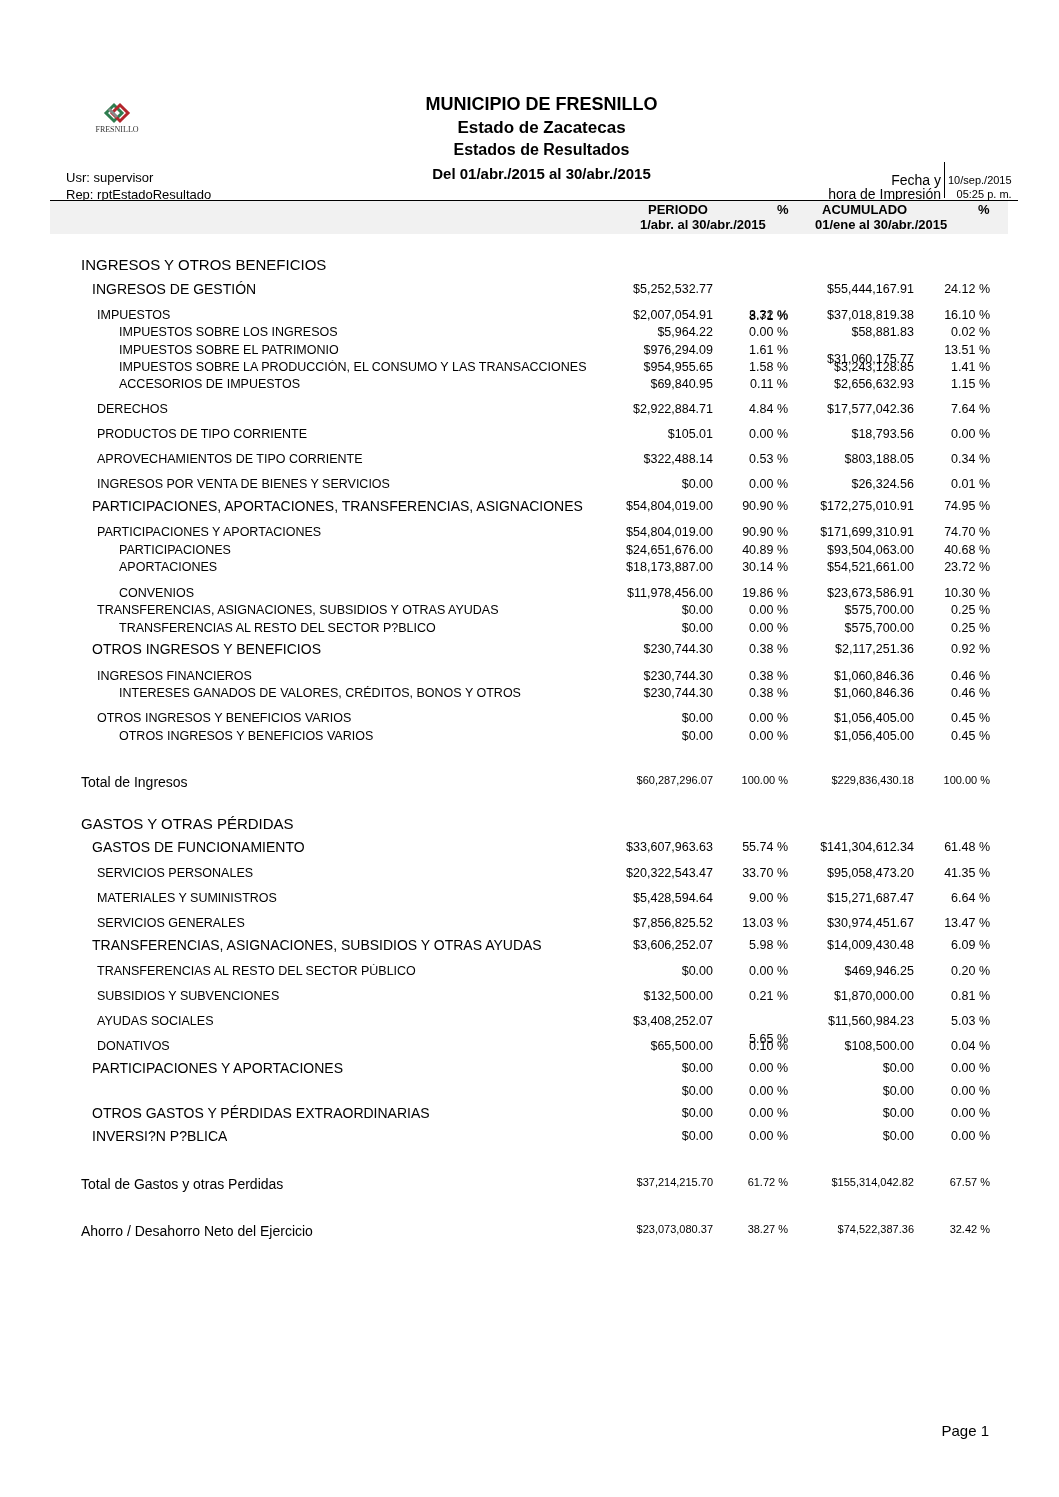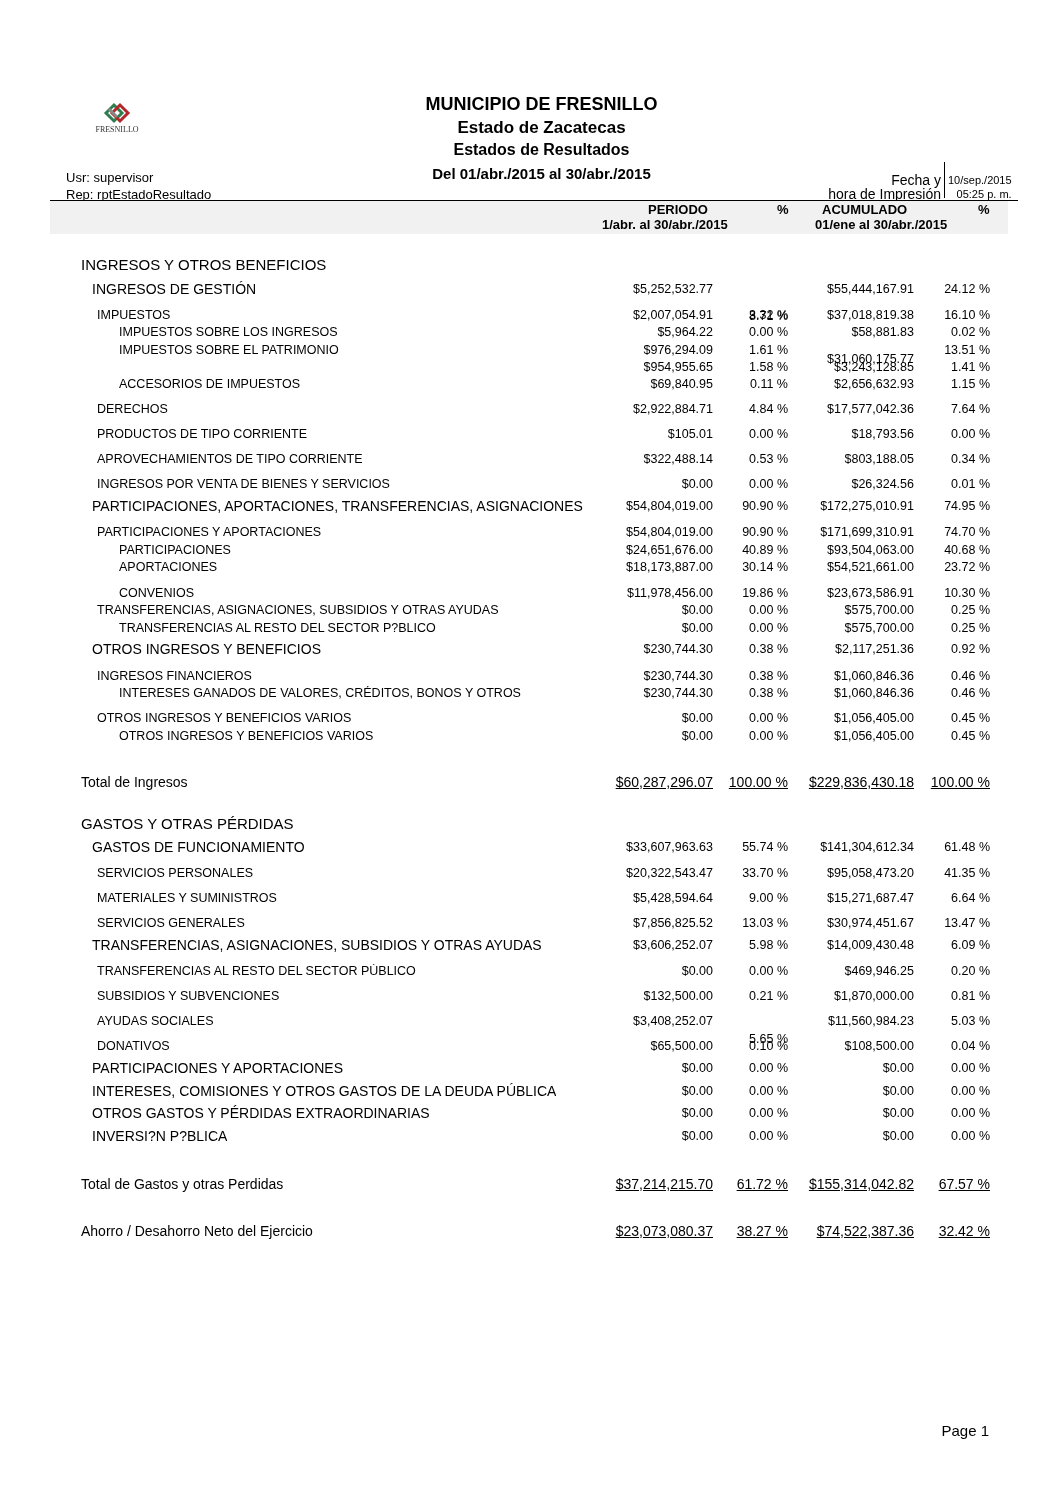--- a/index.html
+++ b/index.html
@@ -24,21 +24,21 @@
   .row .lbl { position:absolute; white-space:nowrap; overflow:hidden; }
   .row .c1 { position:absolute; right:346px; text-align:right; }
   .row .c2 { position:absolute; right:271px; text-align:right; }
   .row .c3 { position:absolute; right:145px; text-align:right; }
   .row .c4 { position:absolute; right:69px; text-align:right; }
   .lv0 .lbl { left:81px; font-size:15px; }
   .lv1 .lbl { left:92px; font-size:14px; max-width:500px; }
   .lv2 .lbl { left:97px; }
   .lv3 .lbl { left:119px; }
   .tot .lbl { left:81px; font-size:14px; }
-  .tot .c1,.tot .c2,.tot .c3,.tot .c4 { font-size:14px;text-decoration:underline; }
+  .tot .c1,.tot .c2,.tot .c3,.tot .c4 { font-size:11px; }
   .page { right:70px; top:1422px; font-size:15px; }
 </style>
 </head>
 <body>
 
 <div class="abs logo">
   <svg width="50" height="26" viewBox="0 0 50 26">
     <g fill="none" stroke-width="3">
       <path d="M14 13 L22 5 L30 13 L22 21 Z" stroke="#2e7d4f"></path>
       <path d="M20 13 L28 5 L36 13 L28 21 Z" stroke="#b3262c"></path>
@@ -62,21 +62,21 @@
 </div>
 <div class="abs vline"></div>
 <div class="abs fecha-r">
   <div>10/sep./2015</div>
   <div style="text-align:right;">05:25 p. m.</div>
 </div>
 
 <div class="abs hline"></div>
 <div class="abs hdrbar"></div>
 <div class="abs h" style="left:648px; top:202px;">PERIODO</div>
-<div class="abs h" style="left:602px; top:217px;">1/abr. al 30/abr./2015</div>
+<div class="abs h" style="left:640px; top:217px;">1/abr. al 30/abr./2015</div>
 <div class="abs h" style="left:777px; top:202px;">%</div>
 <div class="abs h" style="left:822px; top:202px;">ACUMULADO</div>
 <div class="abs h" style="left:815px; top:217px;">01/ene al 30/abr./2015</div>
 <div class="abs h" style="left:978px; top:202px;">%</div>
 
 <div id="rows">
     <div class="row lv0" style="top: 256px;">
       <span class="lbl">INGRESOS Y OTROS BENEFICIOS</span>
       <span class="c1" style="top: 0px;"></span>
       <span class="c2" style="top: 0px;"></span>
@@ -105,20 +105,21 @@
       <span class="c4" style="top: 0px;">0.02 %</span>
     </div>
     <div class="row lv3" style="top: 343px;">
       <span class="lbl">IMPUESTOS SOBRE EL PATRIMONIO</span>
       <span class="c1" style="top: 0px;">$976,294.09</span>
       <span class="c2" style="top: 0px;">1.61 %</span>
       <span class="c3" style="top: 0px; margin-top: 9px;">$31,060,175.77</span>
       <span class="c4" style="top: 0px;">13.51 %</span>
     </div>
     <div class="row lv3" style="top: 360px;">
+      <span class="lbl">IMPUESTOS SOBRE LA PRODUCCIÓN, EL CONSUMO Y LAS TRANSACCIONES</span>
       <span class="c1" style="top: 0px;">$954,955.65</span>
       <span class="c2" style="top: 0px;">1.58 %</span>
       <span class="c3" style="top: 0px;">$3,243,128.85</span>
       <span class="c4" style="top: 0px;">1.41 %</span>
     </div>
     <div class="row lv3" style="top: 377px;">
       <span class="lbl">ACCESORIOS DE IMPUESTOS</span>
       <span class="c1" style="top: 0px;">$69,840.95</span>
       <span class="c2" style="top: 0px;">0.11 %</span>
       <span class="c3" style="top: 0px; margin-left: 44px;">$2,656,632.93</span>
@@ -314,21 +315,20 @@
       <span class="c4" style="top: 0px;">0.04 %</span>
     </div>
     <div class="row lv1" style="top: 1060px;">
       <span class="lbl">PARTICIPACIONES Y APORTACIONES</span>
       <span class="c1" style="top: 1px;">$0.00</span>
       <span class="c2" style="top: 1px;">0.00 %</span>
       <span class="c3" style="top: 1px;">$0.00</span>
       <span class="c4" style="top: 1px;">0.00 %</span>
     </div>
     <div class="row lv1" style="top: 1083px;">
-      <span class="lbl">INTERESES, COMISIONES Y OTROS GASTOS DE LA DEUDA PÚBLICA</span>
       <span class="c1" style="top: 1px;">$0.00</span>
       <span class="c2" style="top: 1px;">0.00 %</span>
       <span class="c3" style="top: 1px;">$0.00</span>
       <span class="c4" style="top: 1px;">0.00 %</span>
     </div>
     <div class="row lv1" style="top: 1105px;">
       <span class="lbl">OTROS GASTOS Y PÉRDIDAS EXTRAORDINARIAS</span>
       <span class="c1" style="top: 1px;">$0.00</span>
       <span class="c2" style="top: 1px;">0.00 %</span>
       <span class="c3" style="top: 1px;">$0.00</span>

